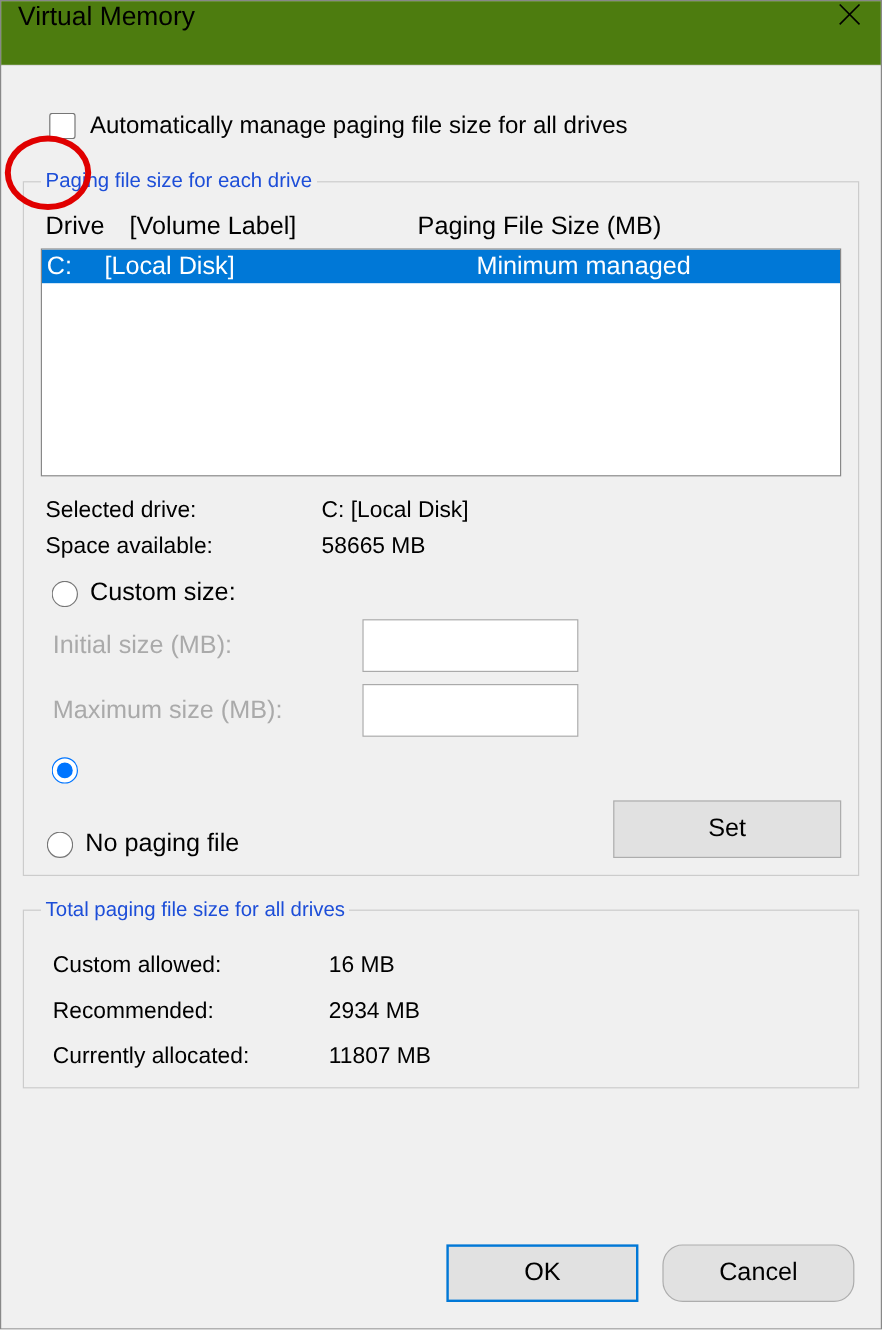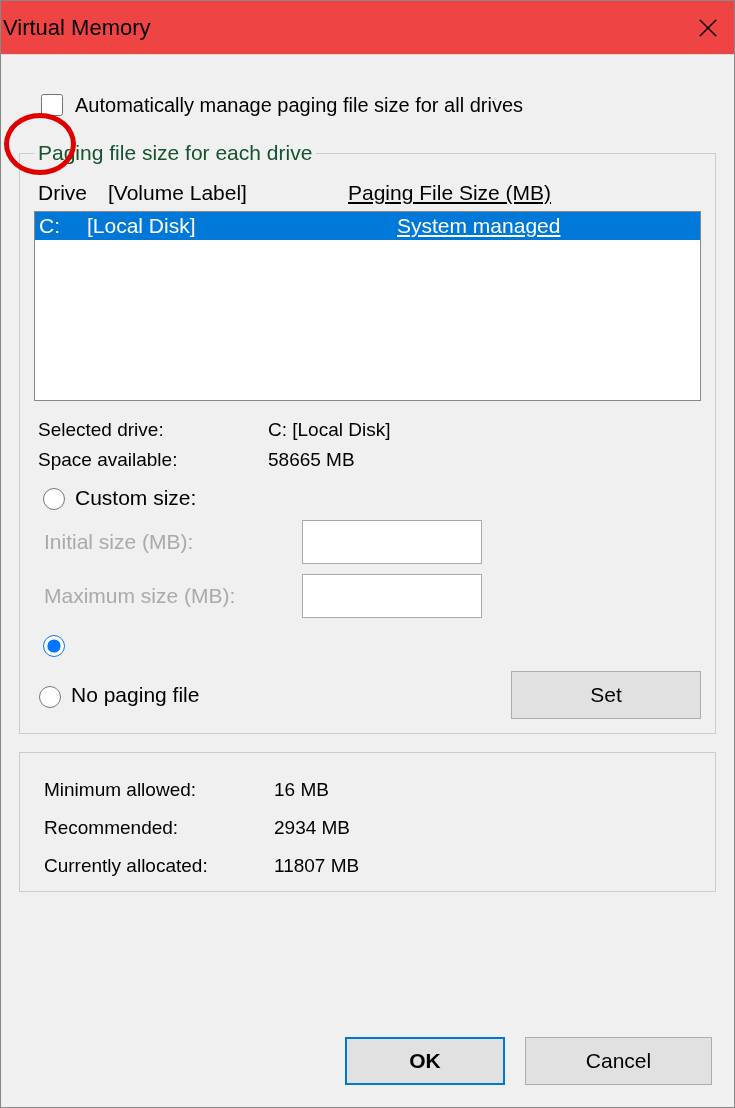--- a/index.html
+++ b/index.html
@@ -12,26 +12,26 @@
   }
   .window {
     width: 735px;
     height: 1108px;
     border: 1px solid #888;
     background: #f0f0f0;
     display: flex;
     flex-direction: column;
   }
   .titlebar {
-    background: #ef4444;
+    background: #4d7c0f;
     height: 54px;
     display: flex;
-    align-items: center;
+    align-items: flex-start;
     justify-content: space-between;
-    padding: 0 15px 0 2px;
+    padding: 0 15px 0 14px;
     border-bottom: 1px solid #ddd;
   }
   .title-text { font-size: 22px; color: #000; }
   .close-icon {
     width: 22px; height: 22px;
     position: relative;
     cursor: pointer;
   }
   .close-icon svg { width: 100%; height: 100%; }
   .content {
@@ -60,32 +60,32 @@
     border-radius: 50%;
     pointer-events: none;
     z-index: 10;
   }
   fieldset {
     border: 1px solid #ccc;
     margin: 0 0 18px 0;
     padding: 10px 14px 14px 14px;
   }
   legend {
-    font-size: 21px;
+    font-size: 17px;
     padding: 0 4px;
-    color: #14532d;
+    color: #1d4ed8;
   }
   .drive-header {
     display: flex;
     padding: 6px 4px;
     font-size: 21px;
   }
   .col-drive { width: 70px; }
   .col-vol { width: 240px; }
-  .col-size { flex: 1; text-decoration: underline; }
+  .col-size { flex: 1; }
   .drive-list {
     background: #fff;
     border: 1px solid #888;
     height: 190px;
     overflow: auto;
   }
   .drive-row {
     display: flex;
     padding: 2px 4px;
     font-size: 21px;
@@ -129,21 +129,21 @@
     background: #fff;
     font-size: 20px;
     padding: 0 6px;
   }
   .size-input-row.disabled input {
     background: #fff;
     color: #aaa;
   }
   .set-row {
     display: flex;
-    align-items: center;
+    align-items: flex-end;
     justify-content: space-between;
     margin-top: 14px;
   }
   .btn {
     min-width: 150px;
     height: 48px;
     background: #e1e1e1;
     border: 1px solid #adadad;
     font-size: 21px;
     cursor: pointer;
@@ -188,21 +188,21 @@
       <div class="drive-header">
         <div class="col-drive">Drive</div>
         <div class="col-vol">[Volume Label]</div>
         <div class="col-size">Paging File Size (MB)</div>
       </div>
 
       <div class="drive-list">
         <div class="drive-row selected">
           <div class="col-drive">C:</div>
           <div class="col-vol">[Local Disk]</div>
-          <div class="col-size">System managed</div>
+          <div class="col-size">Minimum managed</div>
         </div>
       </div>
 
       <div class="info-row" style="margin-top:18px;">
         <div class="info-label">Selected drive:</div>
         <div class="info-value">C:  [Local Disk]</div>
       </div>
       <div class="info-row">
         <div class="info-label">Space available:</div>
         <div class="info-value">58665 MB</div>
@@ -228,32 +228,33 @@
       <div class="set-row">
         <div class="radio-row" style="margin:0;">
           <input type="radio" name="pfs" style="">
           <span>No paging file</span>
         </div>
         <button class="btn" style="width:190px;">Set</button>
       </div>
     </fieldset>
 
     <fieldset class="totals">
-      <div class="info-row">
-        <div class="info-label">Minimum allowed:</div>
+      <legend>Total paging file size for all drives</legend>
+      <div class="info-row">
+        <div class="info-label">Custom allowed:</div>
         <div class="info-value">16 MB</div>
       </div>
       <div class="info-row">
         <div class="info-label">Recommended:</div>
         <div class="info-value">2934 MB</div>
       </div>
       <div class="info-row">
         <div class="info-label">Currently allocated:</div>
         <div class="info-value">11807 MB</div>
       </div>
     </fieldset>
   </div>
 
   <div class="button-bar">
-    <button class="btn primary" style="width:160px;font-weight:bold;">OK</button>
-    <button class="btn" style="width:187px;">Cancel</button>
+    <button class="btn primary" style="width:160px;">OK</button>
+    <button class="btn" style="width:160px;border-radius:17px;">Cancel</button>
   </div>
 </div>
 
 </body></html>

